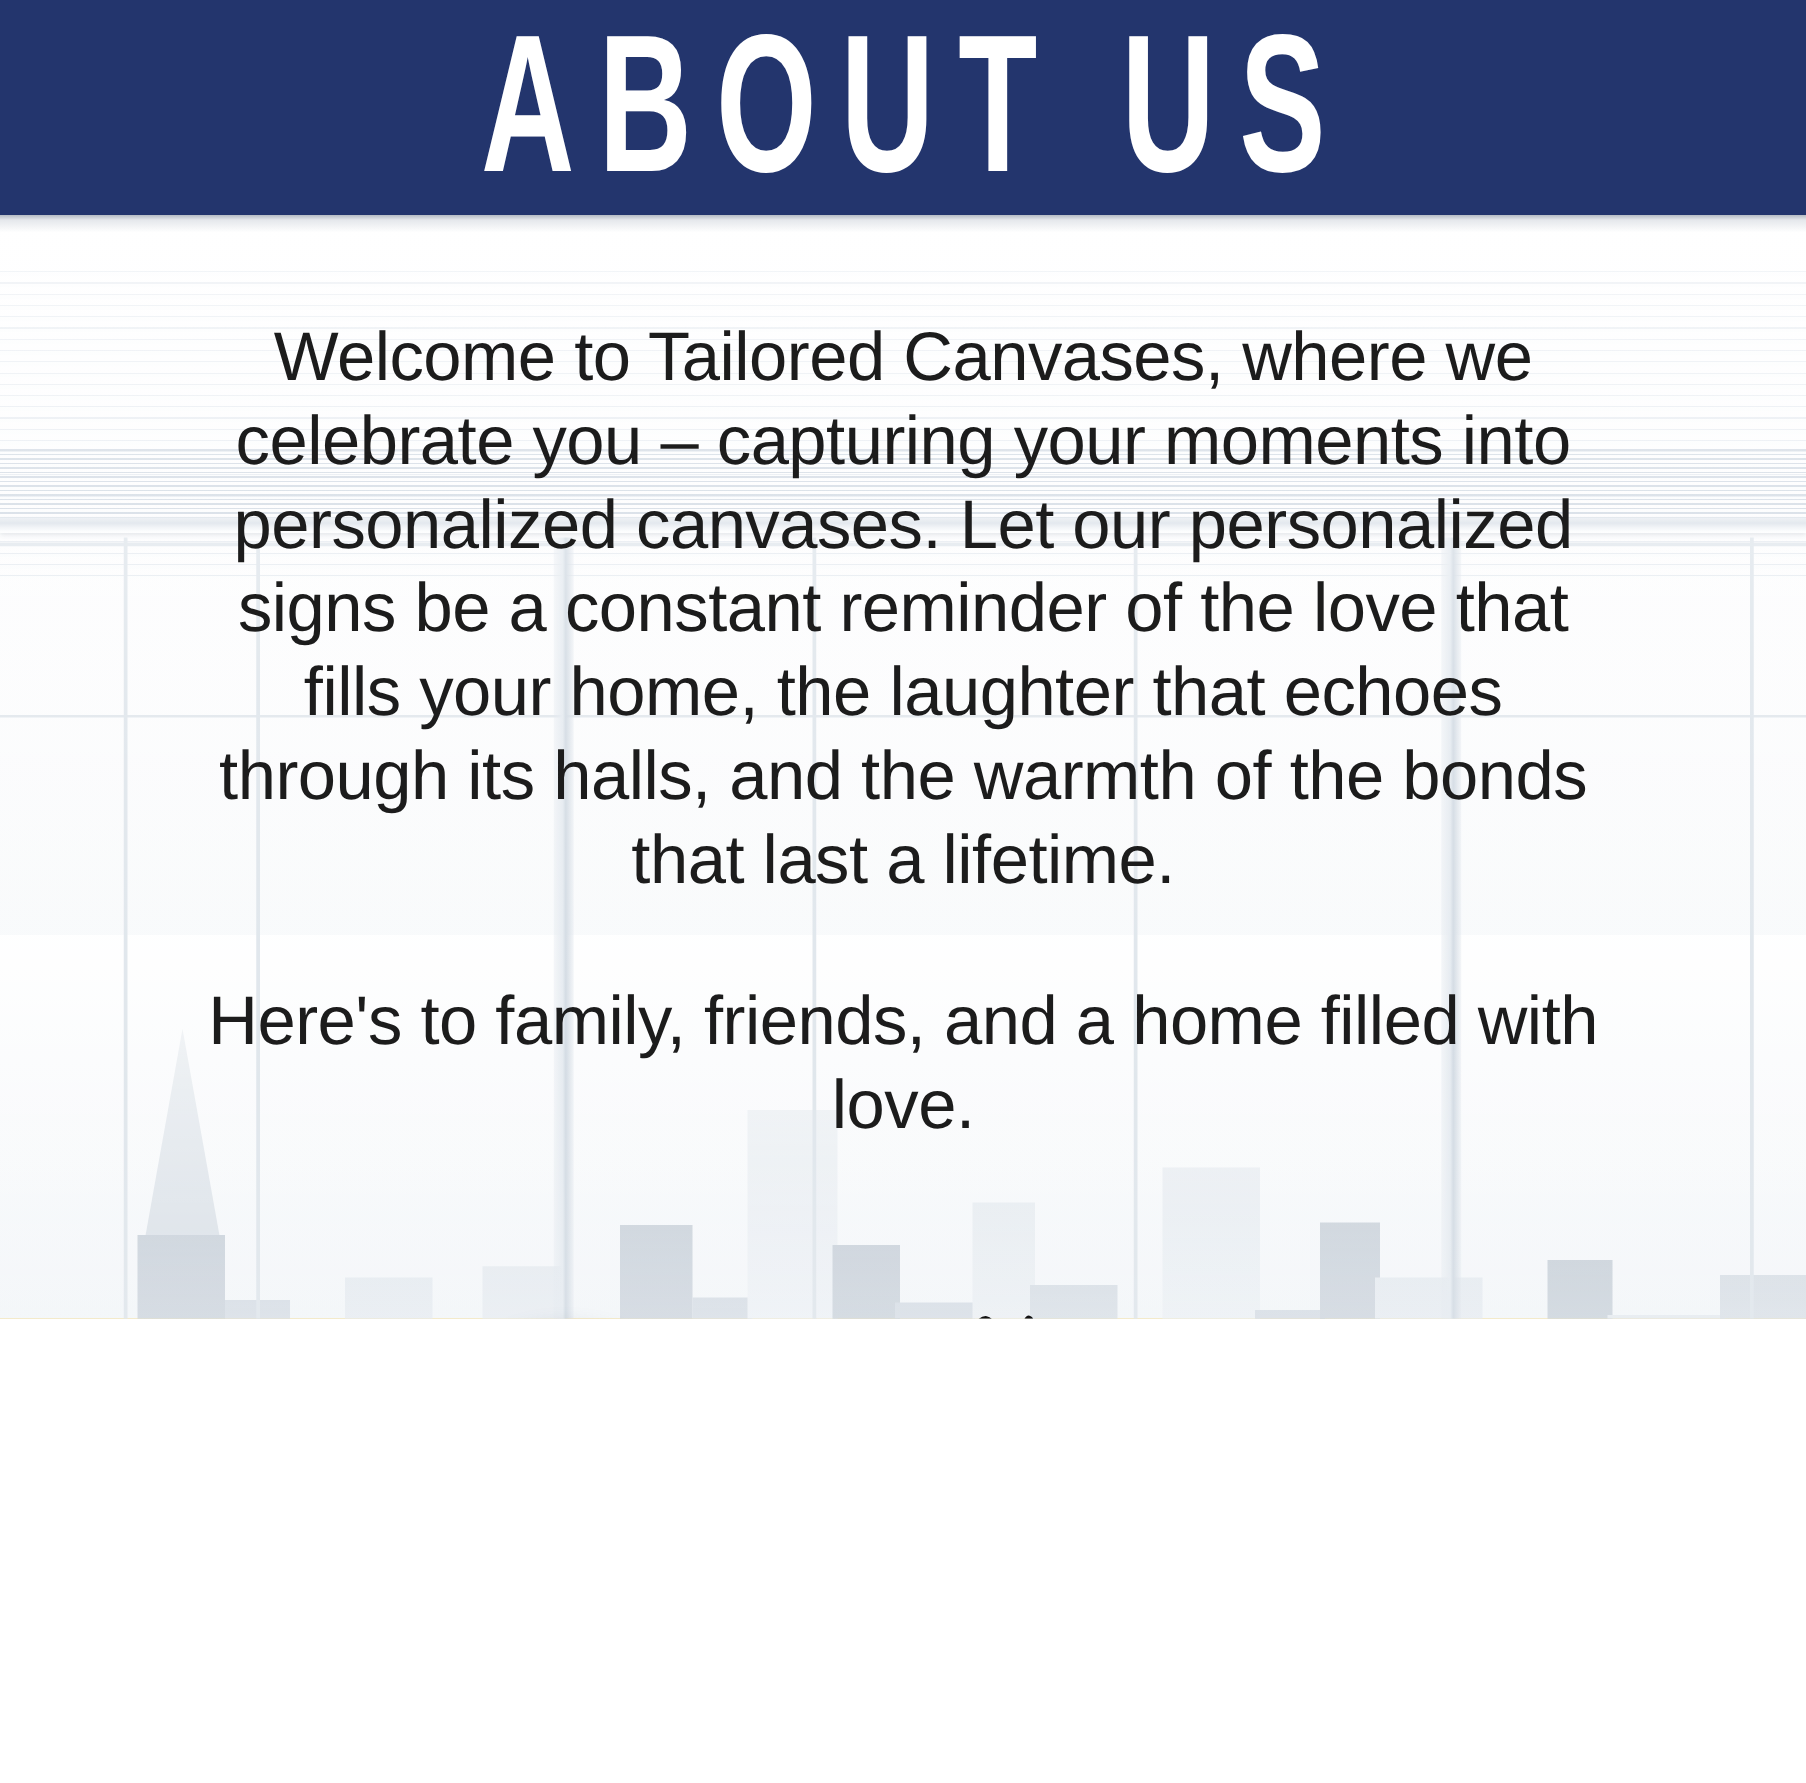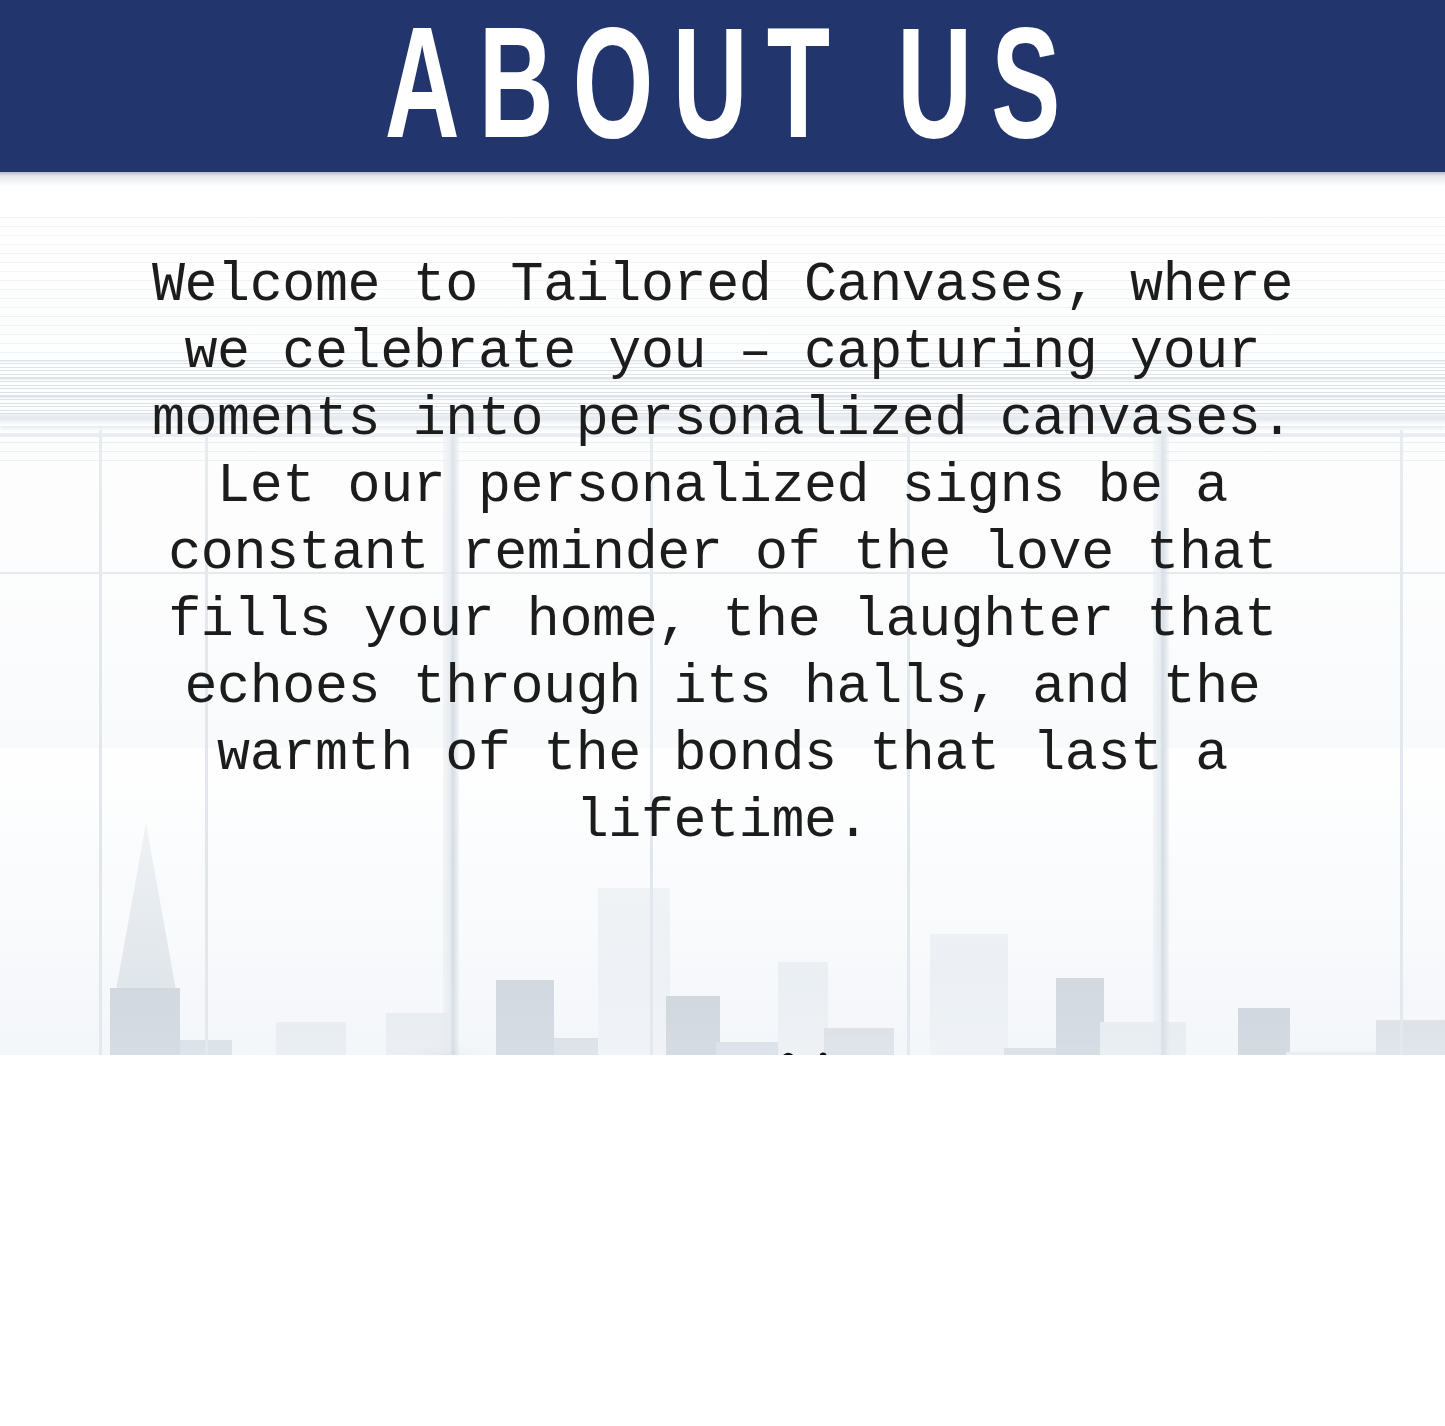--- a/index.html
+++ b/index.html
@@ -195,21 +195,21 @@
     top: 252px;
     width: 1145px;
     text-align: center;
     color: #1c1c1c;
     font-family: "Liberation Sans", sans-serif;
     font-size: 55px;
     line-height: 67px;
     font-weight: 400;
     letter-spacing: -0.4px;
   }
-  .copy p { margin: 0; font-family: Liberation Mono, monospace; }
+  .copy p { margin: 0; }
   .copy .gap { height: 62px; }
 
   
   .sig-block {
     position: absolute;
     left: 326px;
     top: 1046px;
     width: 850px;
     height: 290px;
   }
@@ -402,20 +402,21 @@
   </div>
 
   <div class="header-banner">
     <div class="header-title">ABOUT US</div>
   </div>
   <div class="header-shadow"></div>
 
   <div class="copy">
     <p>Welcome to Tailored Canvases, where we celebrate you – capturing your moments into personalized canvases. Let our personalized signs be a constant reminder of the love that fills your home, the laughter that echoes through its halls, and the warmth of the bonds that last a lifetime.</p>
     <div class="gap"></div>
+    <p>Here's to family, friends, and a home filled with love.</p>
   </div>
 
   <div class="sig-block">
 
     <div class="avatar">
       <div class="avatar-photo">
         <div class="av-body"></div>
         <div class="av-hand"></div>
         <div class="av-watch"></div>
         <div class="av-hair"></div>

